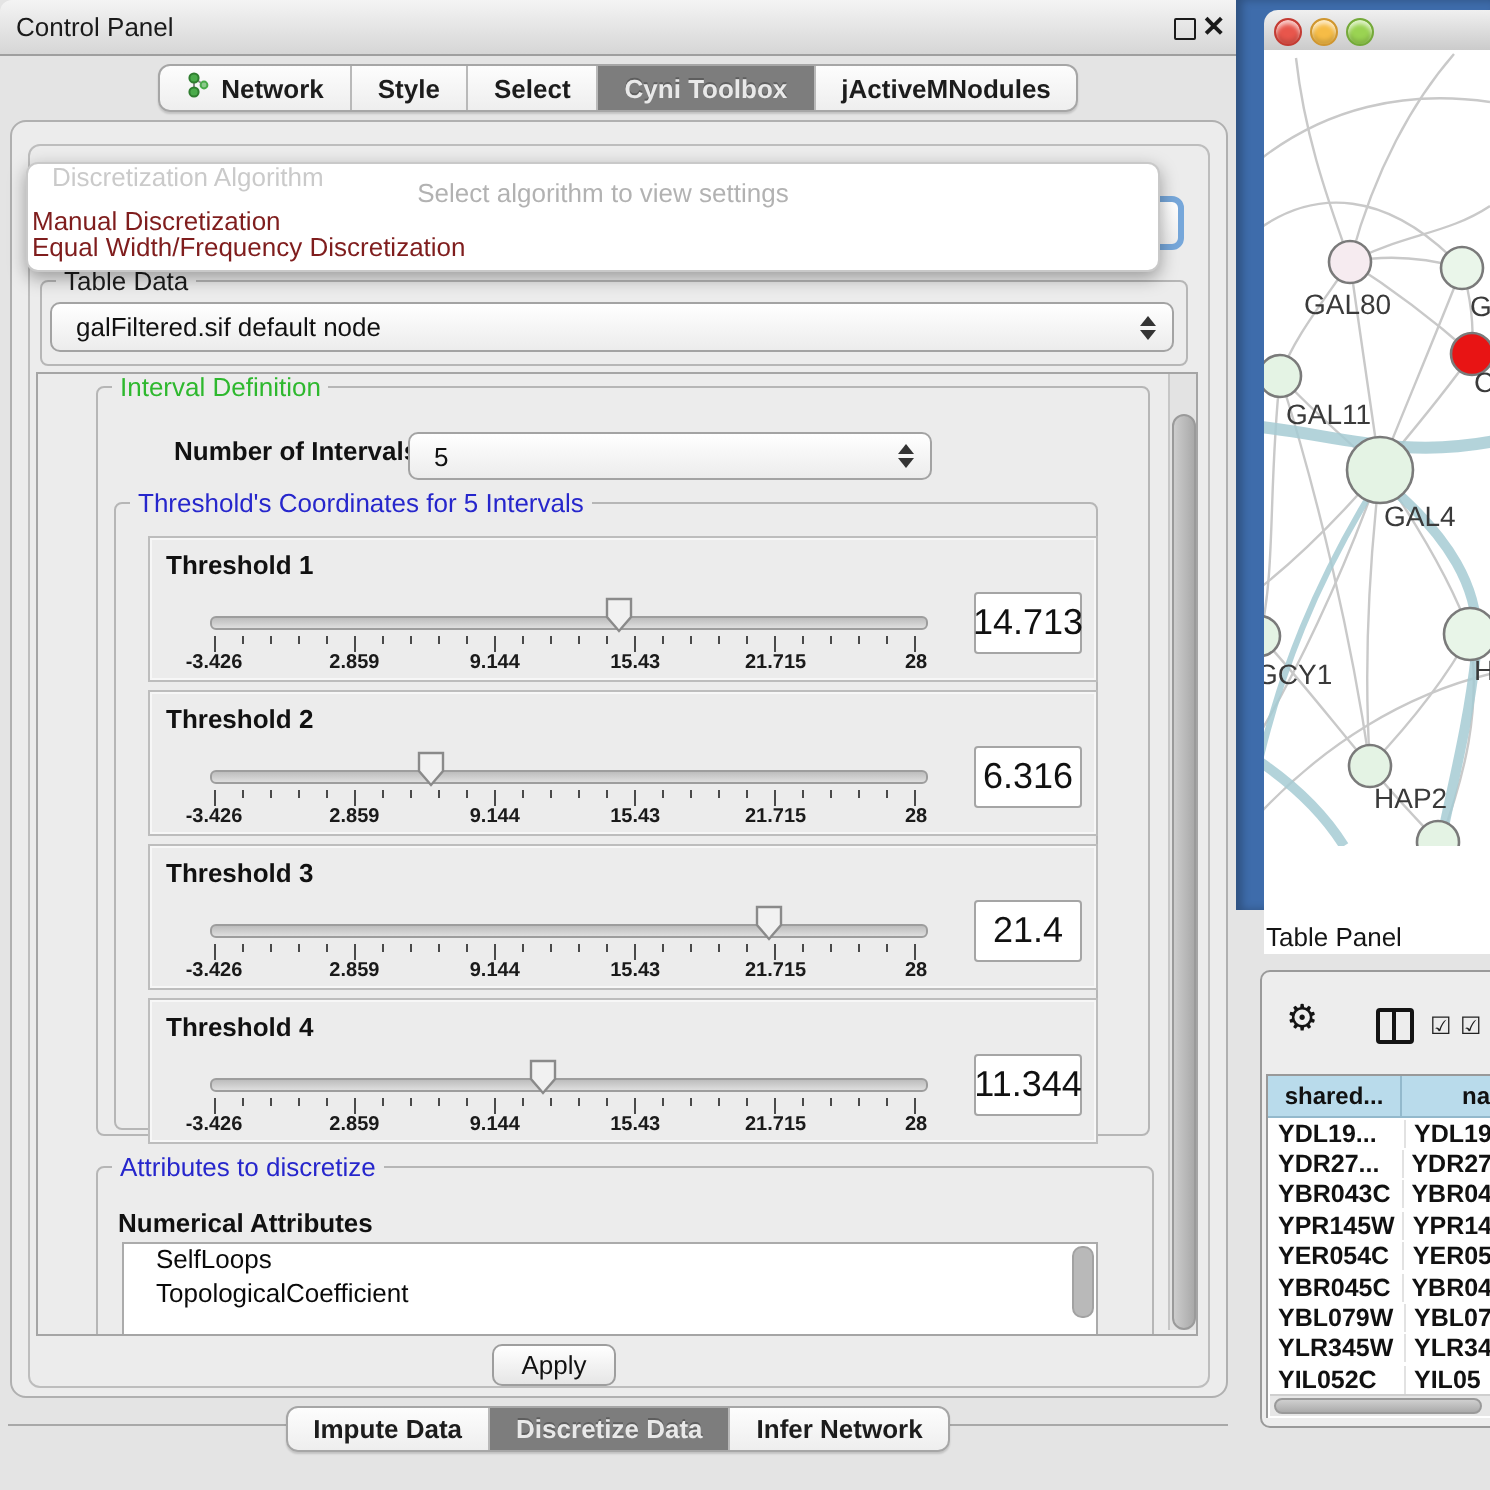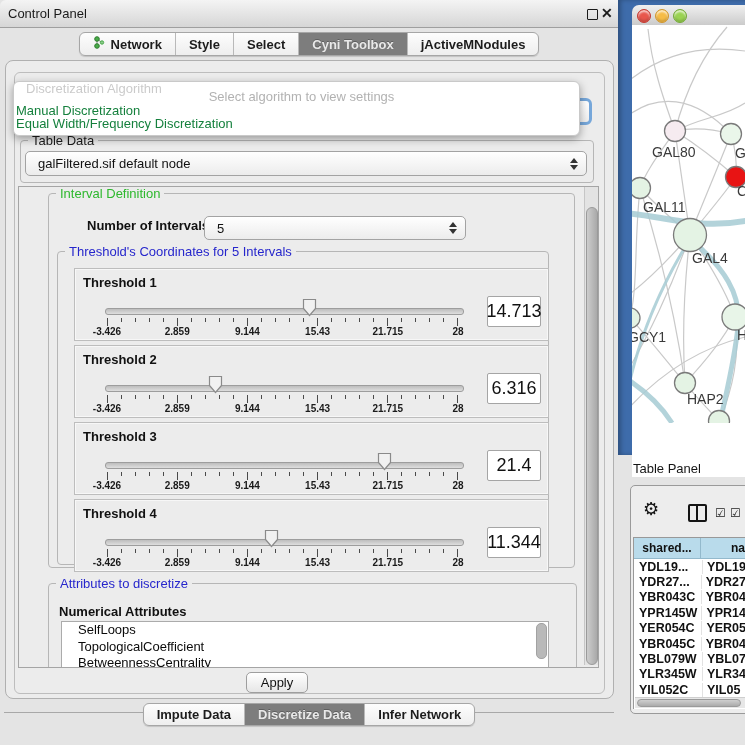--- a/index.html
+++ b/index.html
@@ -49,21 +49,21 @@
   #tabledata-gb{left:20px;top:140px;width:572px;height:41px;}
   #tabledata-combo{left:25px;top:151px;width:560px;height:23px;}
 
   
   #algo-ring{left:500px;top:98px;width:86px;height:21px;border:3px solid #76a7da;border-radius:6px;
     background:linear-gradient(#fff,#eee);z-index:30;}
   #algo-popup{left:13px;top:81px;width:565px;height:53px;background:#fff;border:1px solid #c9c9c9;
     border-radius:6px;box-shadow:0 3px 9px rgba(0,0,0,.35);z-index:60;font-size:13px;}
   #ghost-title{position:absolute;left:12px;top:-1px;color:#9f9f9f;font-size:13px;opacity:.55;}
   .popup-prompt{position:absolute;left:0;right:0;top:7px;text-align:center;color:#b2b2b2;padding-left:10px;}
-  .popup-item{position:absolute;left:2px;height:13px;white-space:nowrap;color:#15803d;}
+  .popup-item{position:absolute;left:2px;height:13px;white-space:nowrap;color:#7f1d1d;}
   .popup-item:nth-of-type(1){font-weight:bold;}
 
   
   #scrollpane{left:18px;top:186px;width:579px;height:480px;border:1px solid #a5a5a5;
     overflow:hidden;background:#ececec;}
   .vsb-track{position:absolute;background:#e3e3e3;border-left:1px solid #c6c6c6;}
   .vsb-thumb{position:absolute;border-radius:6px;background:linear-gradient(90deg,#cdcdcd,#a9a9a9);border:1px solid #9a9a9a;}
 
   #interval-gb{left:29px;top:6px;width:525px;height:373px;}
   #num-label{left:38px;top:24px;font-size:13px;font-weight:bold;}
@@ -363,21 +363,20 @@
     </div>
   </div>
 
   <div class="gb" id="attr-gb">
     <span class="gb-title t-blue">Attributes to discretize</span>
     <div id="attr-label">Numerical Attributes</div>
     <div id="attr-list">
       <div id="attr-vsb"></div>
     <div class="attr-item">SelfLoops</div>
         <div class="attr-item">TopologicalCoefficient</div>
-        <div class="attr-item">BetweennessCentrality</div>
       </div>
   </div>
 
   <div class="vsb-track" style="left:565px;top:0;width:13px;height:478px;">
     <div class="vsb-thumb" style="left:1px;top:20px;width:10px;height:456px;"></div>
   </div>
 </div>
 
 <div class="abs" id="apply-btn">Apply</div>
 

